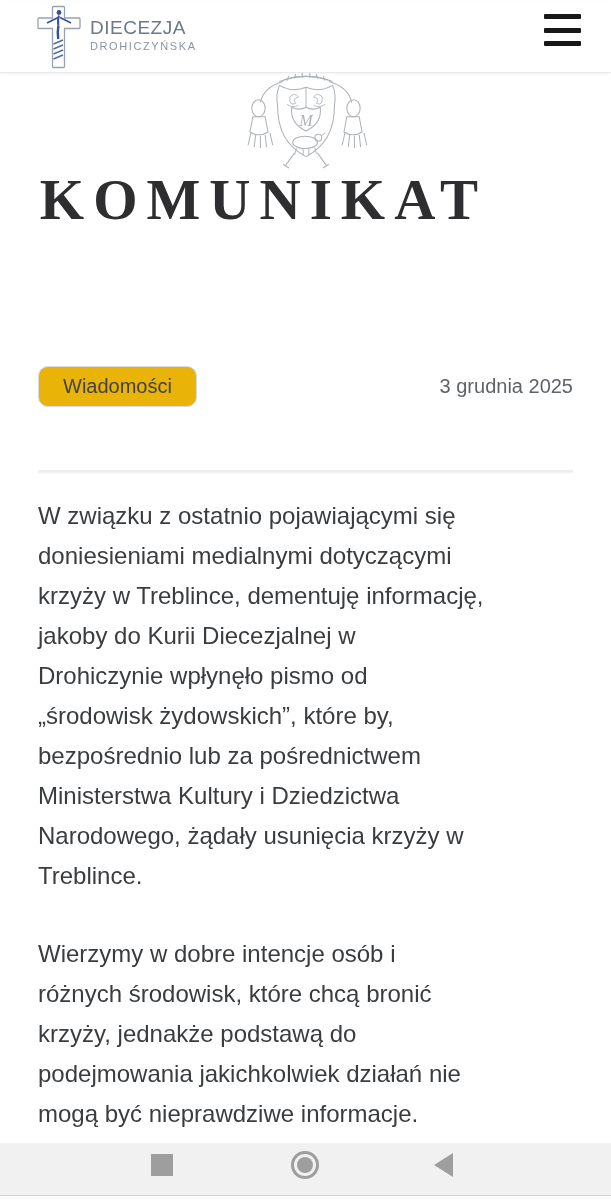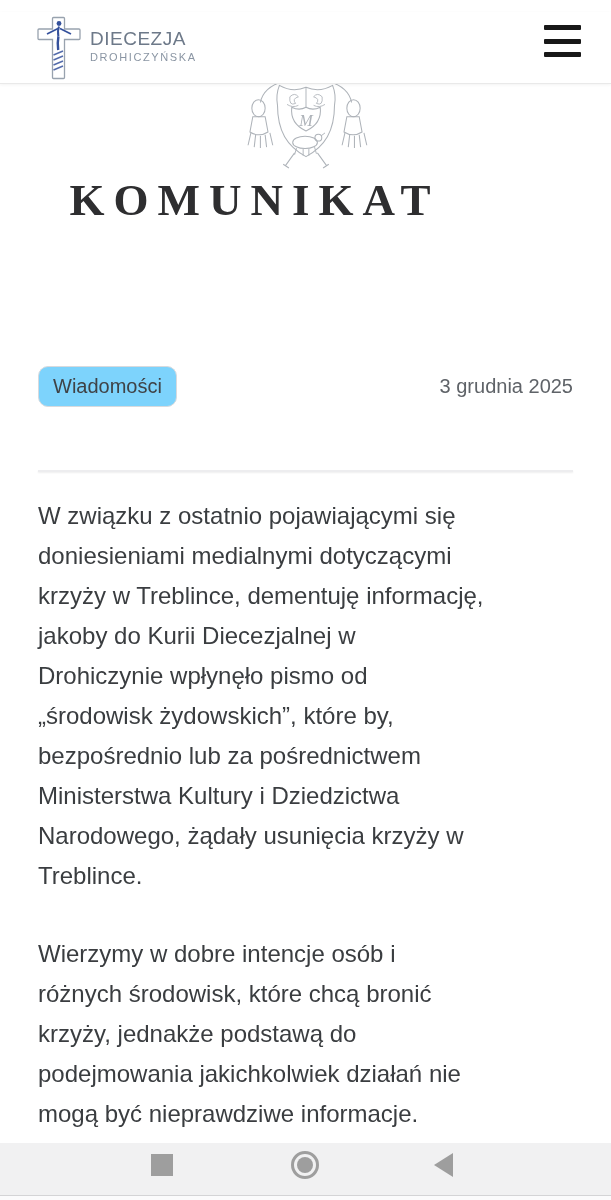--- a/index.html
+++ b/index.html
@@ -7,21 +7,21 @@
   body {
     font-family:"Liberation Sans","DejaVu Sans",sans-serif;
     background:#ffffff;
     position:relative;
     overflow:hidden;
   }
   .page { width:611px; height:1200px; position:relative; background:#fff; }
 
   
   .site-header{
-    position:absolute; top:12px; left:0; width:611px; height:72px;
+    position:absolute; top:1px; left:0; width:611px; height:72px;
     background:#fff; z-index:5;
     border-bottom:1px solid #e9e9e9;
     box-shadow:0 1px 3px rgba(0,0,0,.05);
     display:flex; align-items:flex-start;
   }
   .logo-wrap{ display:flex; align-items:flex-start; margin:3px 0 0 36px; }
   .logo-cross{ flex:0 0 auto; }
   .logo-text{ margin:14px 0 0 8px; line-height:1; }
   .logo-line1{ font-size:19px; color:#6d7989; letter-spacing:.5px; }
   .logo-line2{ font-size:11px; color:#8a95a3; letter-spacing:1.6px; margin-top:4px; }
@@ -30,34 +30,34 @@
     display:flex; flex-direction:column; justify-content:space-between; cursor:pointer;
   }
   .hamburger span{ display:block; width:37px; height:5px; background:#181818; border-radius:1px; }
 
   
   .crest-wrap{ position:absolute; top:72px; left:0; width:611px; text-align:center; }
   .crest-wrap svg{ display:block; margin:1px auto 0; }
 
   
   .article-title{
-    position:absolute; top:170px; left:0; width:500px;
+    position:absolute; top:170px; left:9px; width:500px;
     font-family:"Liberation Serif","DejaVu Serif",serif;
     font-weight:700; color:#2e2e30; text-align:center;
-    font-size:45px; line-height:60px; letter-spacing:9px; text-indent:9px;
+    font-size:57px; line-height:60px; letter-spacing:9px; text-indent:9px;
   }
 
   
   .meta-row{
     position:absolute; top:366px; left:0; width:611px;
     padding:0 38px; display:flex; justify-content:space-between; align-items:center;
   }
   .category-badge{
     display:inline-block; border:1.5px solid #d8dadd; border-radius:10px;
-    padding:8px 14px; font-size:20px; color:#3f4246; background:#7dd3fc; cursor:pointer;
+    padding:8px 24px; font-size:20px; color:#3f4246; background:#eab308; cursor:pointer;
   }
   .article-date{ font-size:20px; color:#5f6368;margin-left:44px; }
 
   
   .divider{
     position:absolute; top:470px; left:38px; width:535px; height:2px;
     background:#ededef; border:none;
     box-shadow:0 1px 2px rgba(0,0,0,.07);
   }
 

